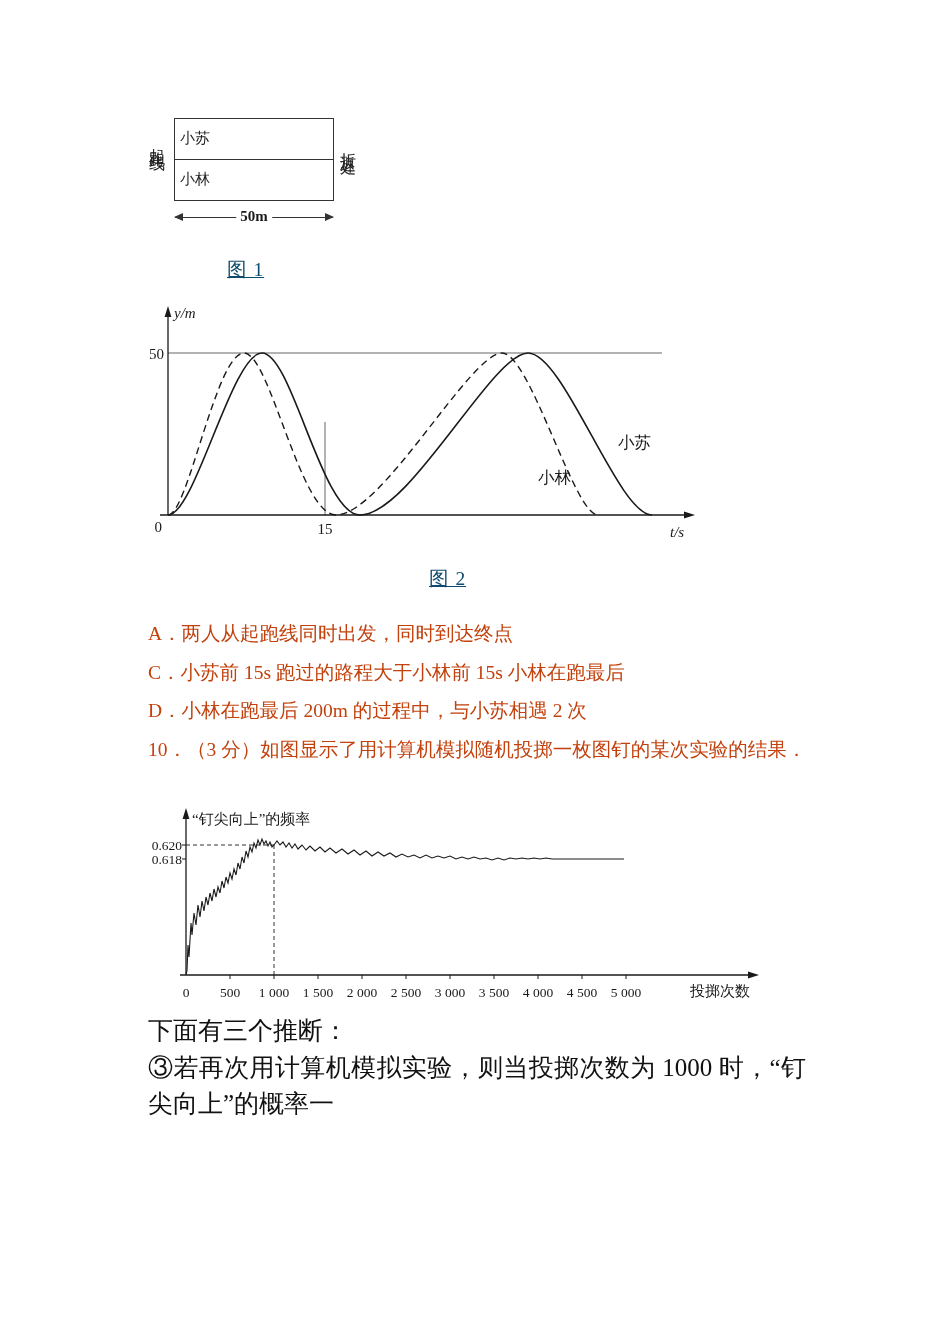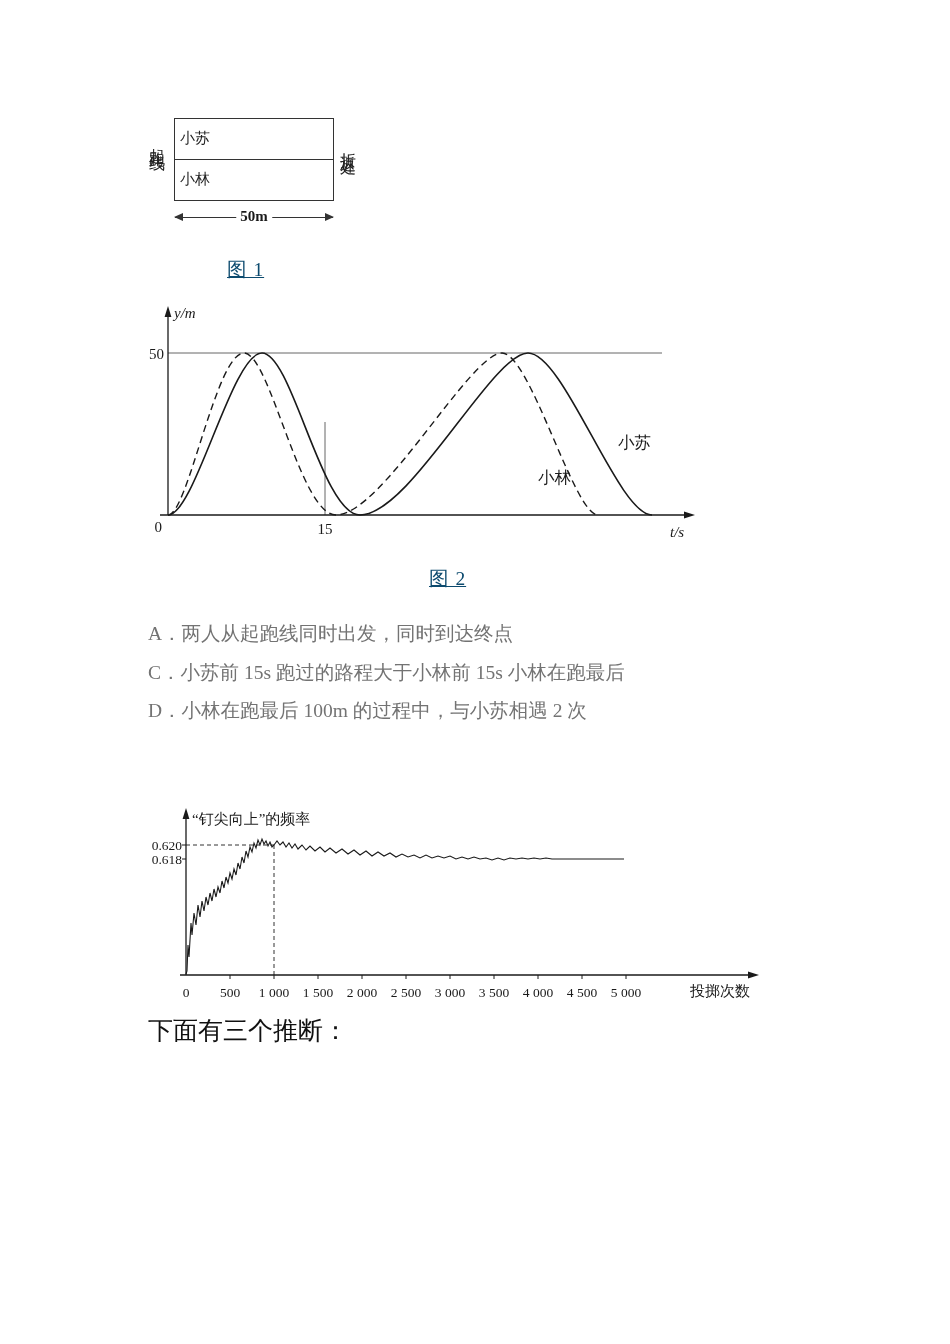--- a/index.html
+++ b/index.html
@@ -49,21 +49,21 @@
   .caption.c1 { left:227px; top:256px; }
   .caption.c2 { left:429px; top:557px;margin-top:8px; }
   
   .fig2-svg { position:absolute; left:140px; top:302px; }
   .freq-svg { position:absolute; left:140px; top:805px; }
   svg text { fill:#1a1a1a; font-family:"Liberation Serif","DejaVu Serif",serif; }
   .axis-var { font-style:italic; }
   
   .mc-block {
     position:absolute; left:148px; top:615px; width:700px;
-    font-size:19.5px; line-height:38.5px; color:#737373;
+    font-size:19.5px; line-height:38.5px; color:#c2410c;
   }
   .bottom-block {
     position:absolute; left:148px; top:1013px; width:658px;
     font-size:25px; line-height:36.5px; color:#111;
   }
   .bottom-block p { text-align:justify; }
 </style>
 </head>
 <body>
 
@@ -109,21 +109,22 @@
     <text x="185" y="232" font-size="15" text-anchor="middle">15</text>
     <text x="530" y="235" font-size="15" class="axis-var">t/s</text>
     <text x="478" y="146" font-size="16.5">小苏</text>
     <text x="398" y="181" font-size="16.5">小林</text>
   </svg>
   <div class="caption c2">图 2</div>
 
   <div class="mc-block">
     <div>A．两人从起跑线同时出发，同时到达终点</div>
     <div>C．小苏前 15s 跑过的路程大于小林前 15s 小林在跑最后</div>
-    <div>D．小林在跑最后 100m 的过程中，与小苏相遇 2 次</div>
+    <div>D．小林在跑最后 200m 的过程中，与小苏相遇 2 次</div>
+    <div>10．（3 分）如图显示了用计算机模拟随机投掷一枚图钉的某次实验的结果．</div>
   </div>
 
   <svg class="freq-svg" width="650" height="205" viewBox="0 0 650 205">
 
     <line x1="46" y1="40" x2="134" y2="40" stroke="#333" stroke-width="1" stroke-dasharray="4 3"></line>
     <line x1="134" y1="40" x2="134" y2="170" stroke="#333" stroke-width="1" stroke-dasharray="4 3"></line>
 
     <line x1="46" y1="170" x2="46" y2="10" stroke="#1a1a1a" stroke-width="1.3"></line>
     <polygon points="46,3 42.6,14 49.4,14" fill="#1a1a1a"></polygon>
     <line x1="40" y1="170" x2="610" y2="170" stroke="#1a1a1a" stroke-width="1.3"></line>
@@ -159,15 +160,16 @@
     <text x="310" y="192" font-size="13.5" text-anchor="middle">3 000</text>
     <text x="354" y="192" font-size="13.5" text-anchor="middle">3 500</text>
     <text x="398" y="192" font-size="13.5" text-anchor="middle">4 000</text>
     <text x="442" y="192" font-size="13.5" text-anchor="middle">4 500</text>
     <text x="486" y="192" font-size="13.5" text-anchor="middle">5 000</text>
     <text x="550" y="191" font-size="15">投掷次数</text>
   </svg>
 
   <div class="bottom-block">
     <p>下面有三个推断：</p>
+    <p>③若再次用计算机模拟实验，则当投掷次数为 1000 时，“钉尖向上”的概率一</p>
   </div>
 
 </div>
 
 </body></html>

